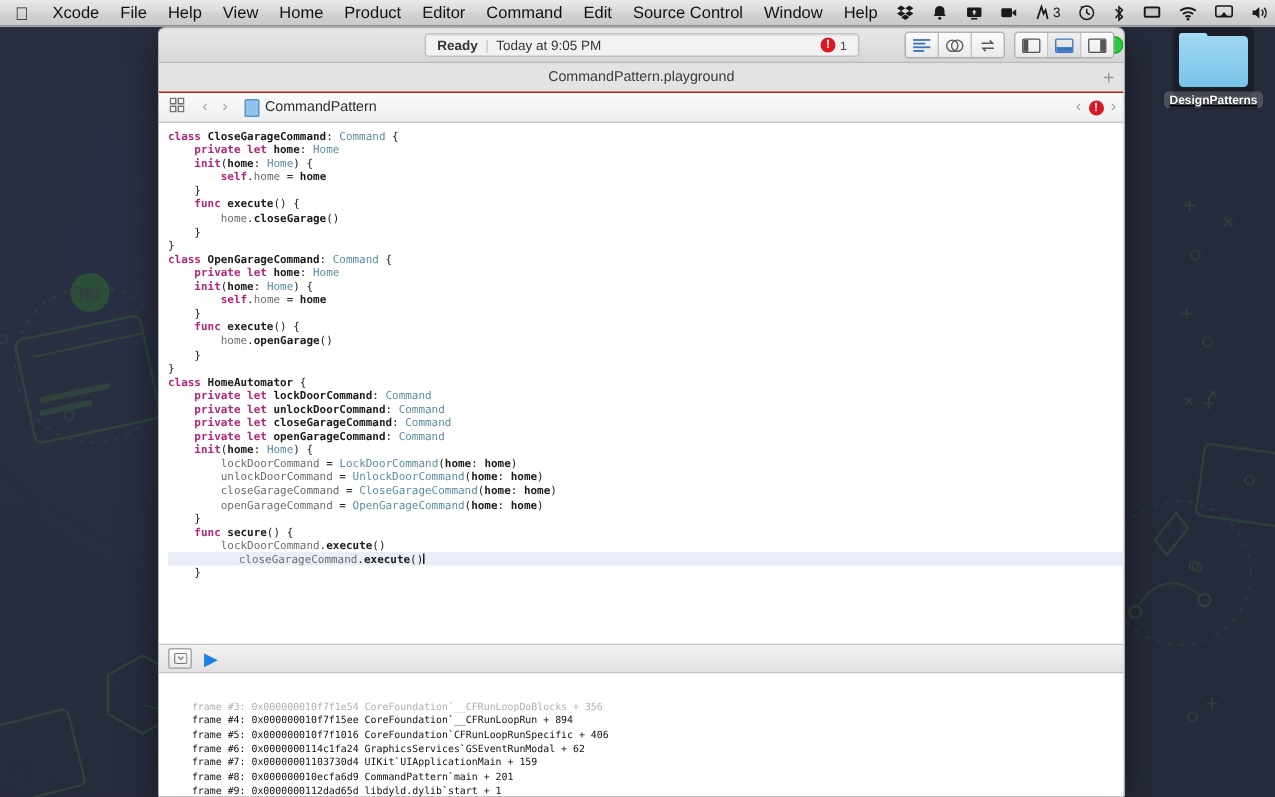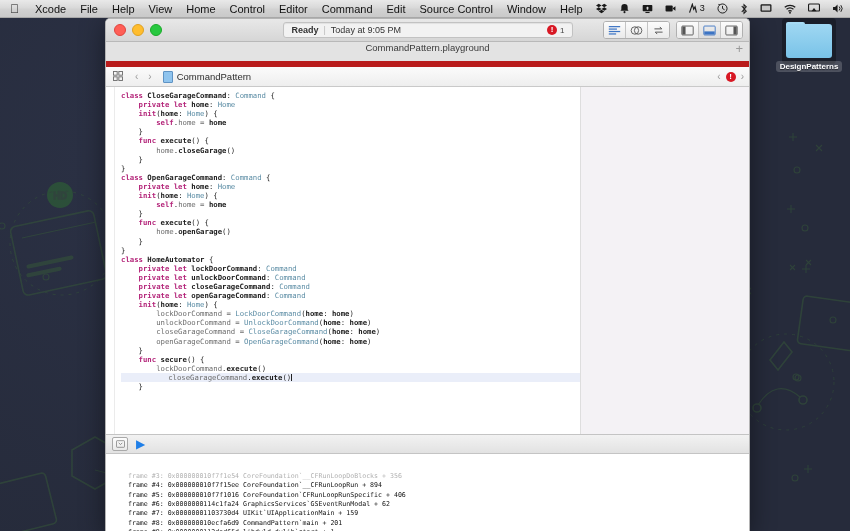--- a/index.html
+++ b/index.html
@@ -47,21 +47,21 @@
     box-shadow:0 6px 26px rgba(0,0,0,.45);
     overflow:hidden;
     z-index:40;
     box-sizing:border-box;
   }
   
   .titlebar{
     height:22px;
     background:linear-gradient(to bottom,#e8e8e8,#d6d6d6);
     border-bottom:1px solid #b9b9b9;
-    display:flex;align-items:center;position:relative;
+    display:flex;align-items:center;position:relative;justify-content:flex-end;
   }
   .traffic{display:flex;gap:6px;padding-left:8px;}
   .tl{width:10px;height:10px;border-radius:50%;}
   .tl.r{background:#ff5f57;border:1px solid #e0443e;}
   .tl.y{background:#ffbd2e;border:1px solid #dea123;}
   .tl.g{background:#28c840;border:1px solid #1aab29;}
 
   .statusbox{
     position:absolute;left:50%;transform:translateX(-50%);
     width:290px;height:16px;
@@ -83,22 +83,22 @@
   .errcount{font-size:8px;color:#444;}
 
   .tbright{position:absolute;right:6px;display:flex;align-items:center;gap:6px;}
   .seg{display:flex;border:1px solid #b0b0b0;border-radius:3px;overflow:hidden;background:#f4f4f4;}
   .seg .sbtn{width:21px;height:16px;display:flex;align-items:center;justify-content:center;border-right:1px solid #c4c4c4;background:linear-gradient(to bottom,#fcfcfc,#eaeaea);}
   .seg .sbtn:last-child{border-right:none;}
   .seg .sbtn.active{background:linear-gradient(to bottom,#f0f0f0,#dcdcdc);}
 
   
   .tabbar{
-    height:19px;background:#e3e3e3;border-bottom:6px solid #b91c1c;
-    display:flex;align-items:flex-start;justify-content:center;position:relative;
+    height:19px;background:#e3e3e3;border-bottom:1px solid #b91c1c;
+    display:flex;align-items:center;justify-content:center;position:relative;
     font-size:9.5px;color:#3a3a3a;
   }
   .tabbar .plus{position:absolute;right:6px;color:#9a9a9a;font-size:13px;line-height:1;}
 
   
   .jumpbar{
     height:19px;background:linear-gradient(to bottom,#fbfbfb,#eeeeee);
     border-bottom:1px solid #c9c9c9;
     display:flex;align-items:center;font-size:9.5px;color:#2d2d2d;
     position:relative;
@@ -106,21 +106,21 @@
   .jumpbar .grid{padding:0 7px;color:#6d6d6d;font-size:10px;line-height:1;}
   .jumpbar .arr{padding:0 5px;color:#9b9b9b;font-size:10px;}
   .jumpbar .fileicon{
     width:8px;height:10px;background:#8fc4ee;border:1px solid #5f93c4;border-radius:1px;
     margin:0 4px 0 6px;display:inline-block;
   }
   .jumpbar .jright{position:absolute;right:5px;display:flex;align-items:center;gap:5px;}
   .jumpbar .jright .c{color:#9b9b9b;font-size:10px;}
 
   
-  .editorwrap{position:relative;height:347px;background:#ffffff;display:flex;}
+  .editorwrap{position:relative;height:347px;background:#ffffff;display:flex;flex-direction:column;}
   .gutter{width:8px;background:#ffffff;border-right:1px solid #ebebeb;flex:none;}
   .code{
     flex:1;
     font-family:"DejaVu Sans Mono","Liberation Mono",monospace;
     font-size:7.3px;line-height:9.1px;
     padding:4px 0 0 6px;
     white-space:pre;
     color:#1b1b1b;
     overflow:hidden;
     position:relative;
@@ -153,21 +153,21 @@
     font-family:"DejaVu Sans Mono","Liberation Mono",monospace;
     font-size:6.6px;line-height:9.4px;
     color:#111;white-space:pre;
     padding:0 0 0 14px;overflow:hidden;position:relative;
   }
   .console .rows{padding-top:4px;}
 
   
   #folder{
     position:absolute;left:778px;top:22px;width:62px;height:62px;z-index:45;
-    display:flex;flex-direction:column;align-items:center;
+    display:flex;flex-direction:column;align-items:center;text-decoration:underline;
   }
   #folder .ficon{
     width:46px;height:36px;position:relative;
   }
   #folder .fback{
     position:absolute;left:0;top:2px;width:46px;height:34px;border-radius:3px;
     background:linear-gradient(to bottom,#9fd7f2,#79c3e8);
   }
   #folder .ftab{
     position:absolute;left:0;top:0px;width:19px;height:6px;border-radius:2px 2px 0 0;
@@ -252,21 +252,21 @@
   </svg>
 </div>
 
 <div id="menubar">
   <span class="apple"></span>
   <span class="mi bold">Xcode</span>
   <span class="mi">File</span>
   <span class="mi">Help</span>
   <span class="mi">View</span>
   <span class="mi">Home</span>
-  <span class="mi">Control</span>
+  <span class="mi">Product</span>
   <span class="mi">Editor</span>
   <span class="mi">Command</span>
   <span class="mi">Edit</span>
   <span class="mi">Source Control</span>
   <span class="mi">Window</span>
   <span class="mi">Help</span>
   <span class="spacer"></span>
   <span class="status">
     <span class="sicon">
       <svg width="11" height="11" viewBox="0 0 16 16">

